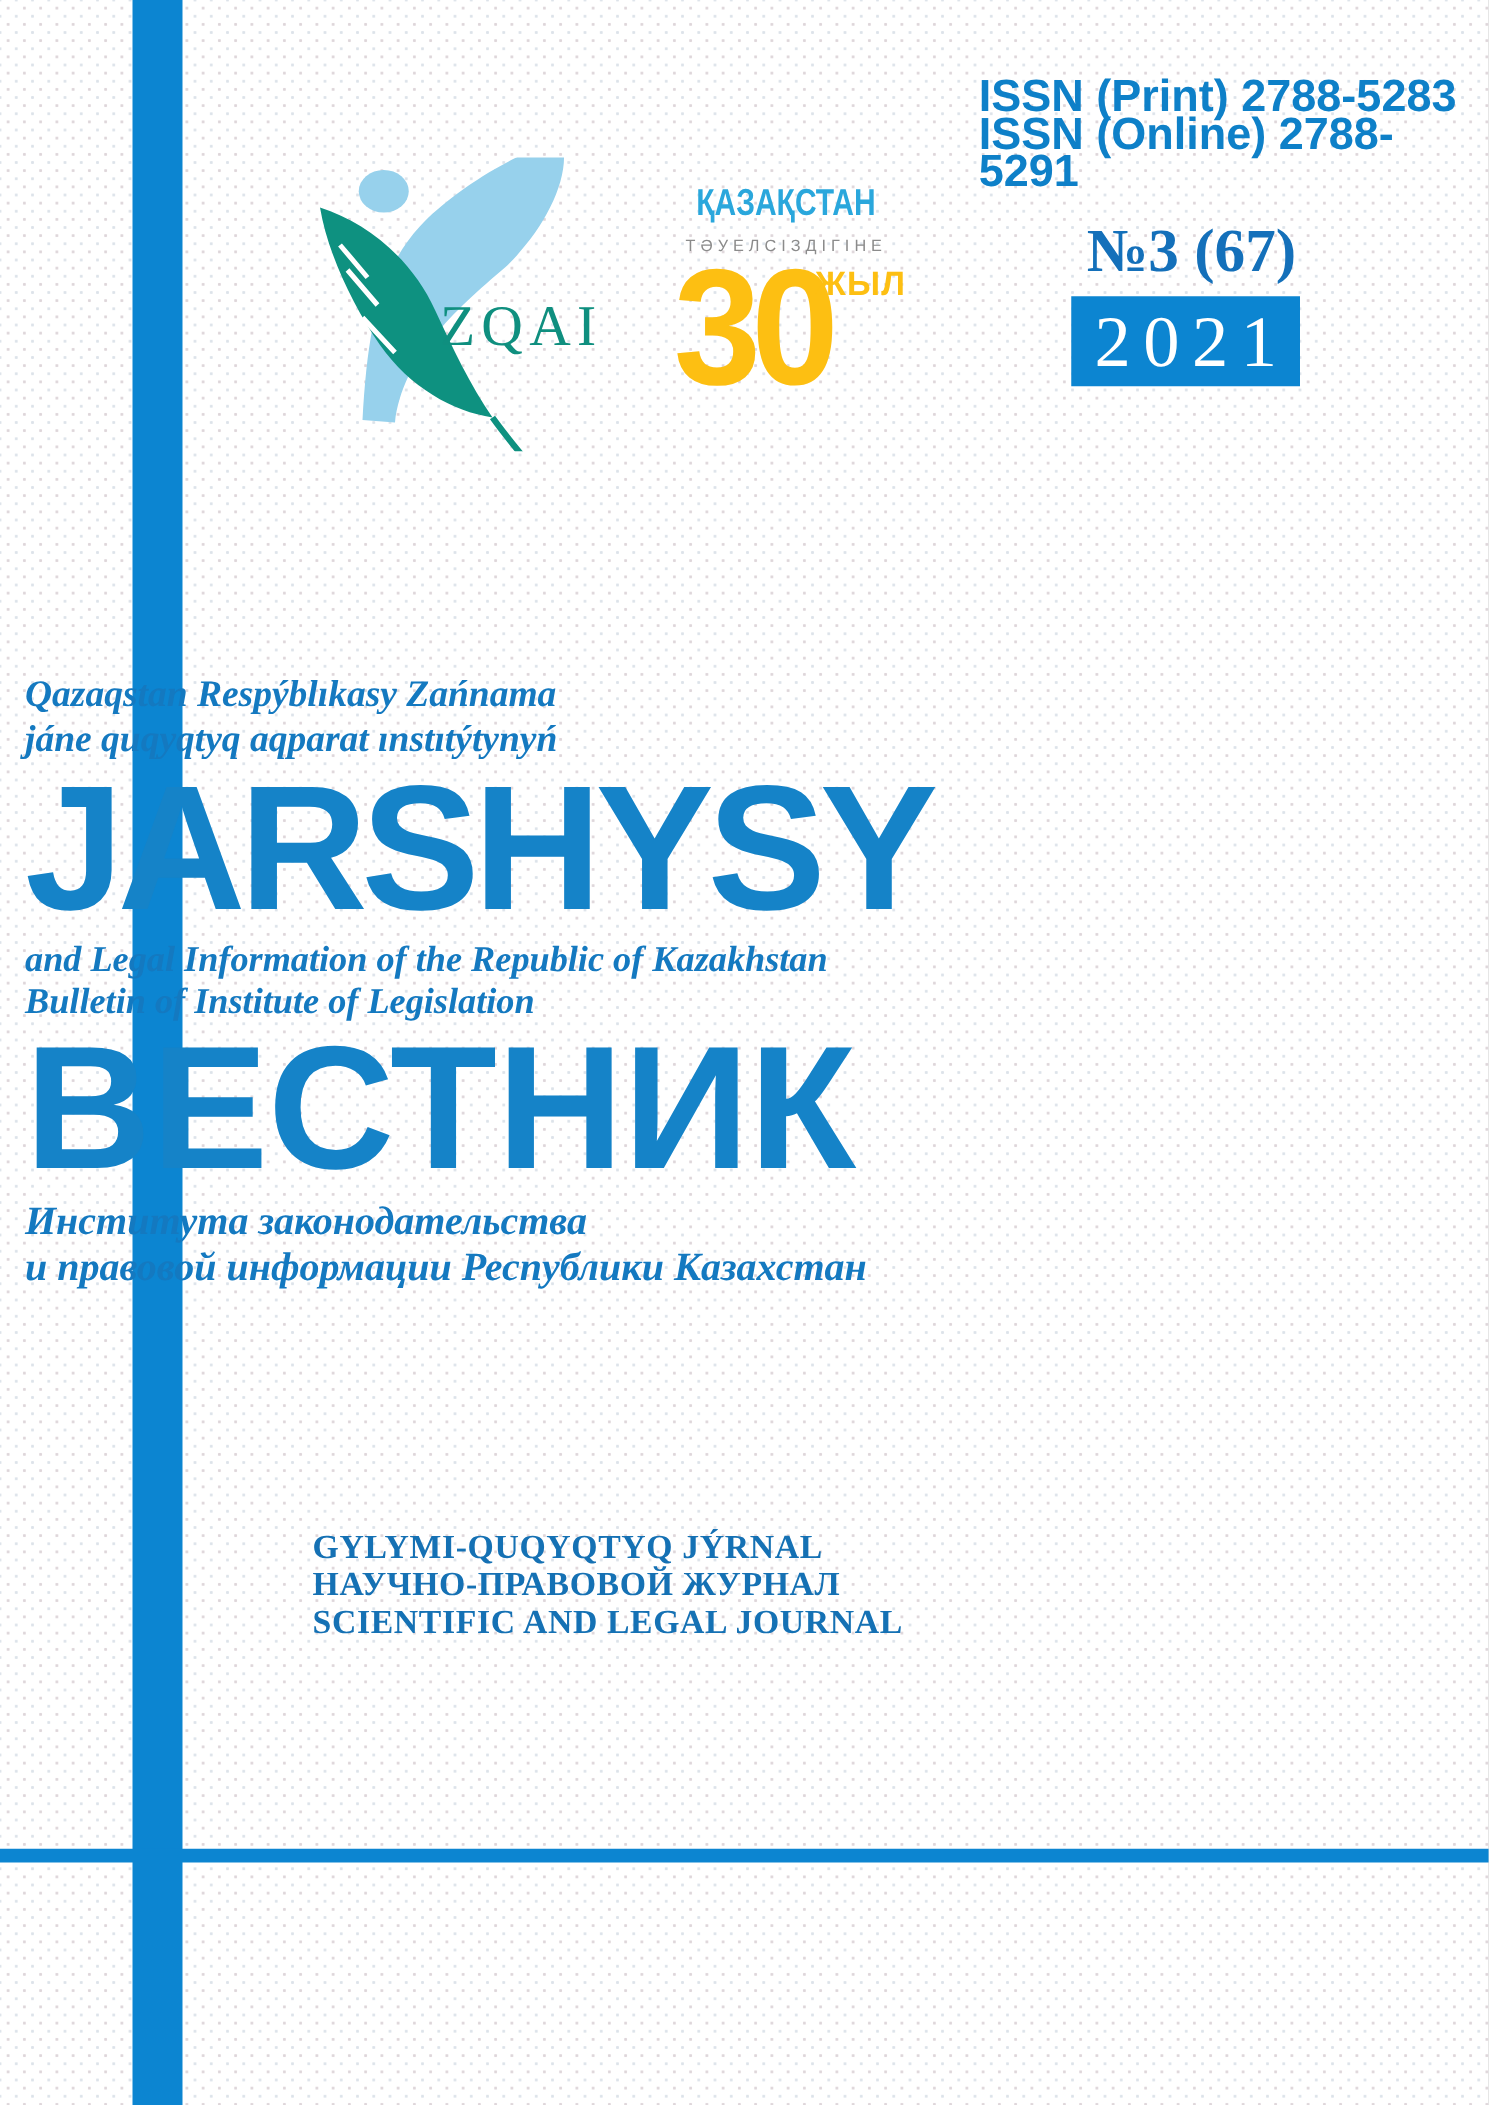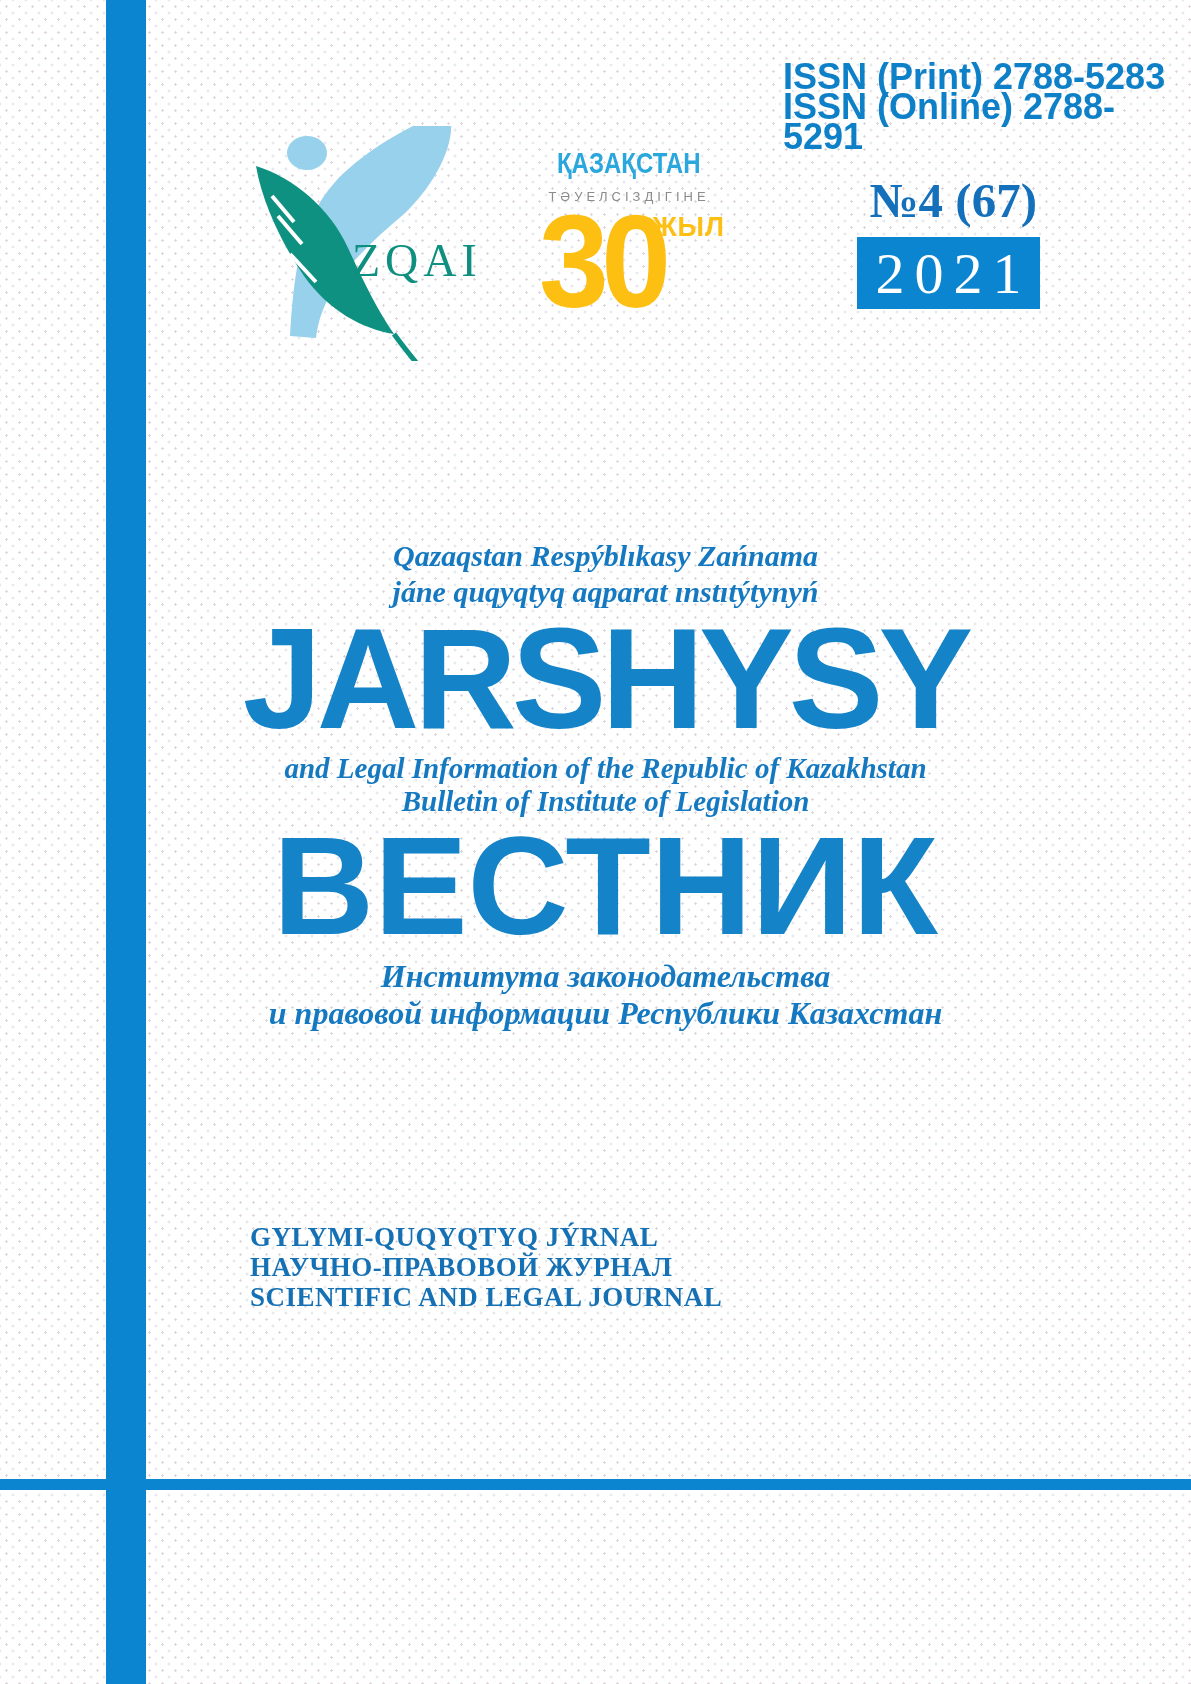--- a/index.html
+++ b/index.html
@@ -40,21 +40,21 @@
 
   
   .issue-no{position:absolute;right:154px;top:172px;color:#1470ba;font-weight:bold;
             font-size:49px;font-family:"Liberation Serif",serif;white-space:nowrap;}
   .year-box{position:absolute;left:857px;top:237px;width:183px;height:72px;background:#0c85d1;
             display:flex;align-items:center;justify-content:center;}
   .year-box span{color:#fff;font-family:"Liberation Serif",serif;font-size:58px;
                  letter-spacing:10px;padding-left:10px;}
 
   
-  .center-col{position:absolute;left:20px;right:0;text-align:center;}
+  .center-col{position:absolute;left:20px;right:0;}
   .kz-lines{top:538px;color:#1479c0;font-family:"Liberation Serif",serif;
             font-style:italic;font-weight:bold;font-size:30px;line-height:36px;}
   .title-latin{top:608px;color:#1583c8;font-weight:800;font-size:142px;line-height:1;
                letter-spacing:-5px;font-family:"Liberation Sans",sans-serif;}
   .en-lines{top:752px;color:#1479c0;font-family:"Liberation Serif",serif;
             font-style:italic;font-weight:bold;font-size:29px;line-height:33px;}
   .title-cyr{top:816px;color:#1583c8;font-weight:800;font-size:140px;line-height:1;
              letter-spacing:0;font-family:"Liberation Sans",sans-serif;}
   .ru-lines{top:958px;color:#1479c0;font-family:"Liberation Serif",serif;
             font-style:italic;font-weight:bold;font-size:32px;line-height:37px;}
@@ -96,21 +96,21 @@
 
   <div class="logo30">
     <div class="t1">ҚАЗАҚСТАН</div>
     <div class="t2">ТӘУЕЛСІЗДІГІНЕ</div>
     <div class="numrow">
       <span class="num">30</span>
       <span class="zhyl">ЖЫЛ</span>
     </div>
   </div>
 
-  <div class="issue-no">№4 (67)</div>
+  <div class="issue-no">№3 (67)</div>
   <div class="year-box">
     <span>2021</span>
   </div>
 
   <div class="center-col kz-lines">
     <div>Qazaqstan Respýblıkasy Zańnama</div>
     <div>jáne quqyqtyq aqparat ınstıtýtynyń</div>
   </div>
 
   <div class="center-col title-latin">JARSHYSY</div>

